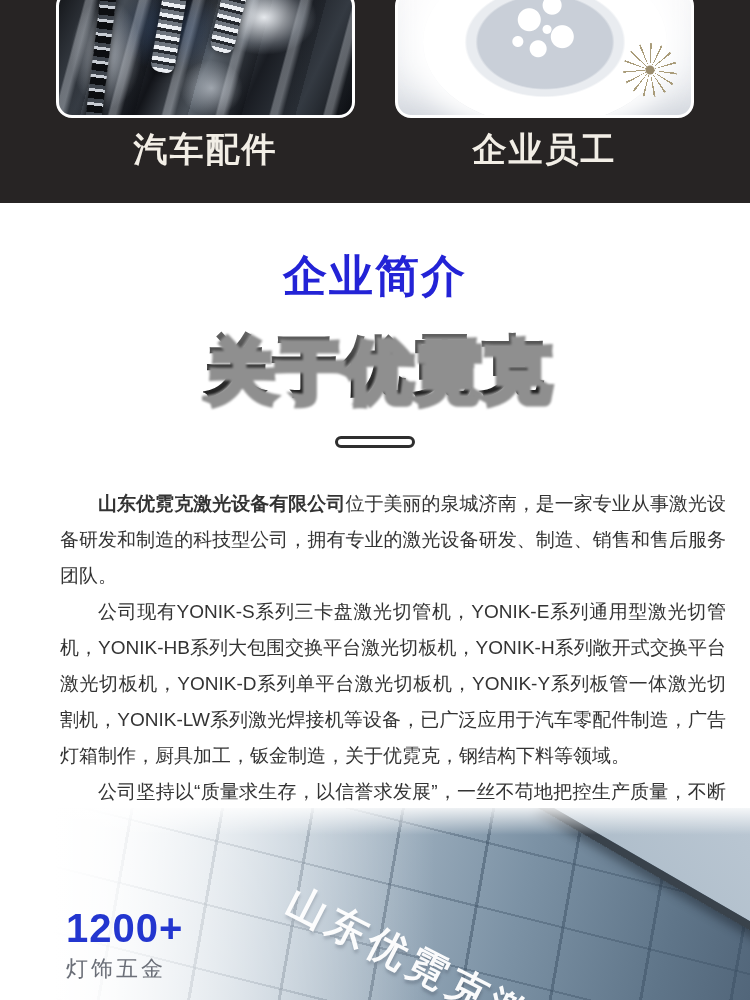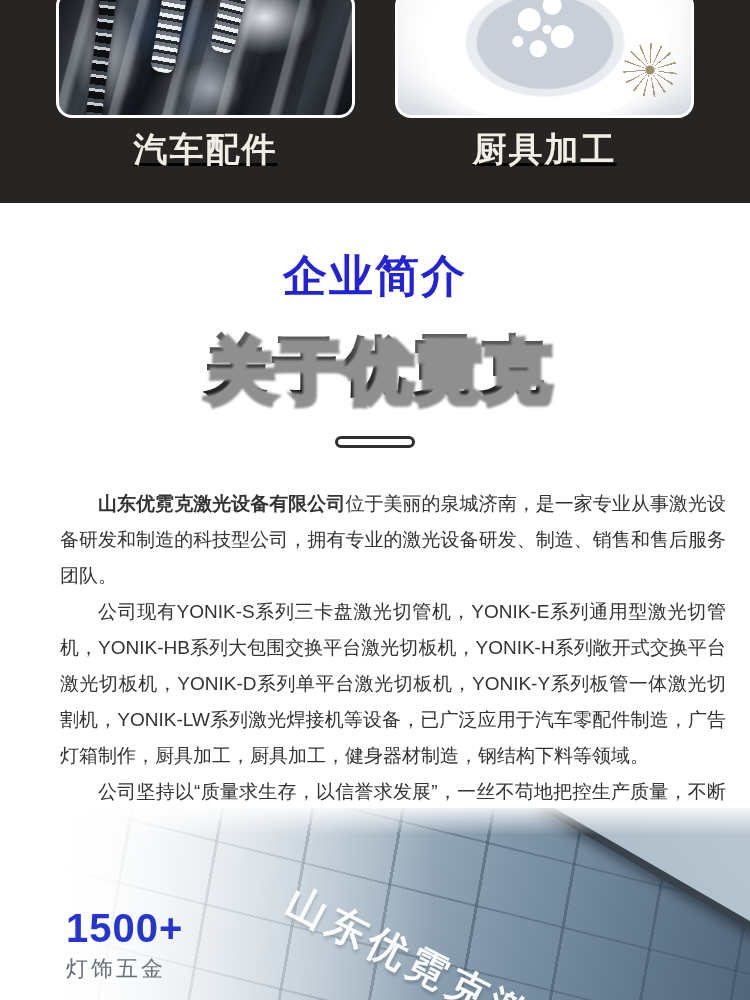--- a/index.html
+++ b/index.html
@@ -2,21 +2,21 @@
 <html><head>
 <meta charset="utf-8">
 <style>
   * { margin:0; padding:0; box-sizing:border-box; }
   html,body { width:750px; background:#ffffff; font-family:"Liberation Sans","DejaVu Sans",sans-serif; }
   .page { position:relative; width:750px; height:1000px; overflow:hidden; background:#ffffff; }
 
   
   .header-dark { position:relative; height:203px; background:#272424; overflow:hidden; }
   .cards { display:flex; gap:40px; padding:0 56px; }
-  .category-card { flex:1; cursor:pointer;text-decoration:underline; }
+  .category-card { flex:1; cursor:pointer; }
   .card-photo { position:relative; height:128px; margin-top:-10px; border:3px solid #ffffff;
                 border-radius:16px; overflow:hidden; }
   .card-label { margin-top:14px; text-align:center; font-size:34px; font-weight:700;
                 letter-spacing:2px; color:#f2eee6; line-height:1; }
 
   
   .photo-auto {
     background:
       radial-gradient(70px 50px at 70% 20%, rgba(240,243,247,.95), rgba(160,168,178,.35) 55%, transparent 75%),
       radial-gradient(55px 85px at 16% 50%, rgba(200,206,214,.75), transparent 65%),
@@ -122,53 +122,53 @@
         <div class="card-label">汽车配件</div>
       </div>
 
       <div class="category-card">
         <div class="card-photo photo-lamp">
           <div class="lamp-ring">
             <div class="lamp-flowers"></div>
           </div>
           <div class="starburst"></div>
         </div>
-        <div class="card-label">厨具加工</div>
+        <div class="card-label">企业员工</div>
       </div>
 
     </div>
   </section>
 
   <section class="about">
     <h2 class="section-label">企业简介</h2>
 
     <div class="title-3d">
       <span class="l-shadow">关于优霓克</span>
       <span class="l-outline">关于优霓克</span>
       <span class="l-fill">关于优霓克</span>
     </div>
 
     <div class="pill-divider"></div>
 
     <div class="body-text">
       <p><strong>山东优霓克激光设备有限公司</strong><span>位于美丽的泉城济南，是一家专业从事激光设备研发和制造的科技型公司，拥有专业的激光设备研发、制造、销售和售后服务团队。</span></p>
-      <p>公司现有YONIK-S系列三卡盘激光切管机，YONIK-E系列通用型激光切管机，YONIK-HB系列大包围交换平台激光切板机，YONIK-H系列敞开式交换平台激光切板机，YONIK-D系列单平台激光切板机，YONIK-Y系列板管一体激光切割机，YONIK-LW系列激光焊接机等设备，已广泛应用于汽车零配件制造，广告灯箱制作，厨具加工，厨具加工，健身器材制造，钢结构下料等领域。</p>
+      <p>公司现有YONIK-S系列三卡盘激光切管机，YONIK-E系列通用型激光切管机，YONIK-HB系列大包围交换平台激光切板机，YONIK-H系列敞开式交换平台激光切板机，YONIK-D系列单平台激光切板机，YONIK-Y系列板管一体激光切割机，YONIK-LW系列激光焊接机等设备，已广泛应用于汽车零配件制造，广告灯箱制作，厨具加工，钣金制造，关于优霓克，钢结构下料等领域。</p>
       <p>公司坚持以“质量求生存，以信誉求发展”，一丝不苟地把控生产质量，不断优化给客户提供的设备和服务，用高性能的设备和高品质的服务让客户满意。</p>
     </div>
   </section>
 
   <section class="stats">
     <div class="building-photo">
       <div class="glass-grid"></div>
       <div class="sky">
         
       </div>
       <div class="building-sign">山东优霓克激光</div>
       <div class="white-fade"></div>
     </div>
 
     <div class="stat-block">
-      <div class="stat-value">1500+</div>
+      <div class="stat-value">1200+</div>
       <div class="stat-label">灯饰五金</div>
     </div>
   </section>
 
 </div>
 
 </body></html>

